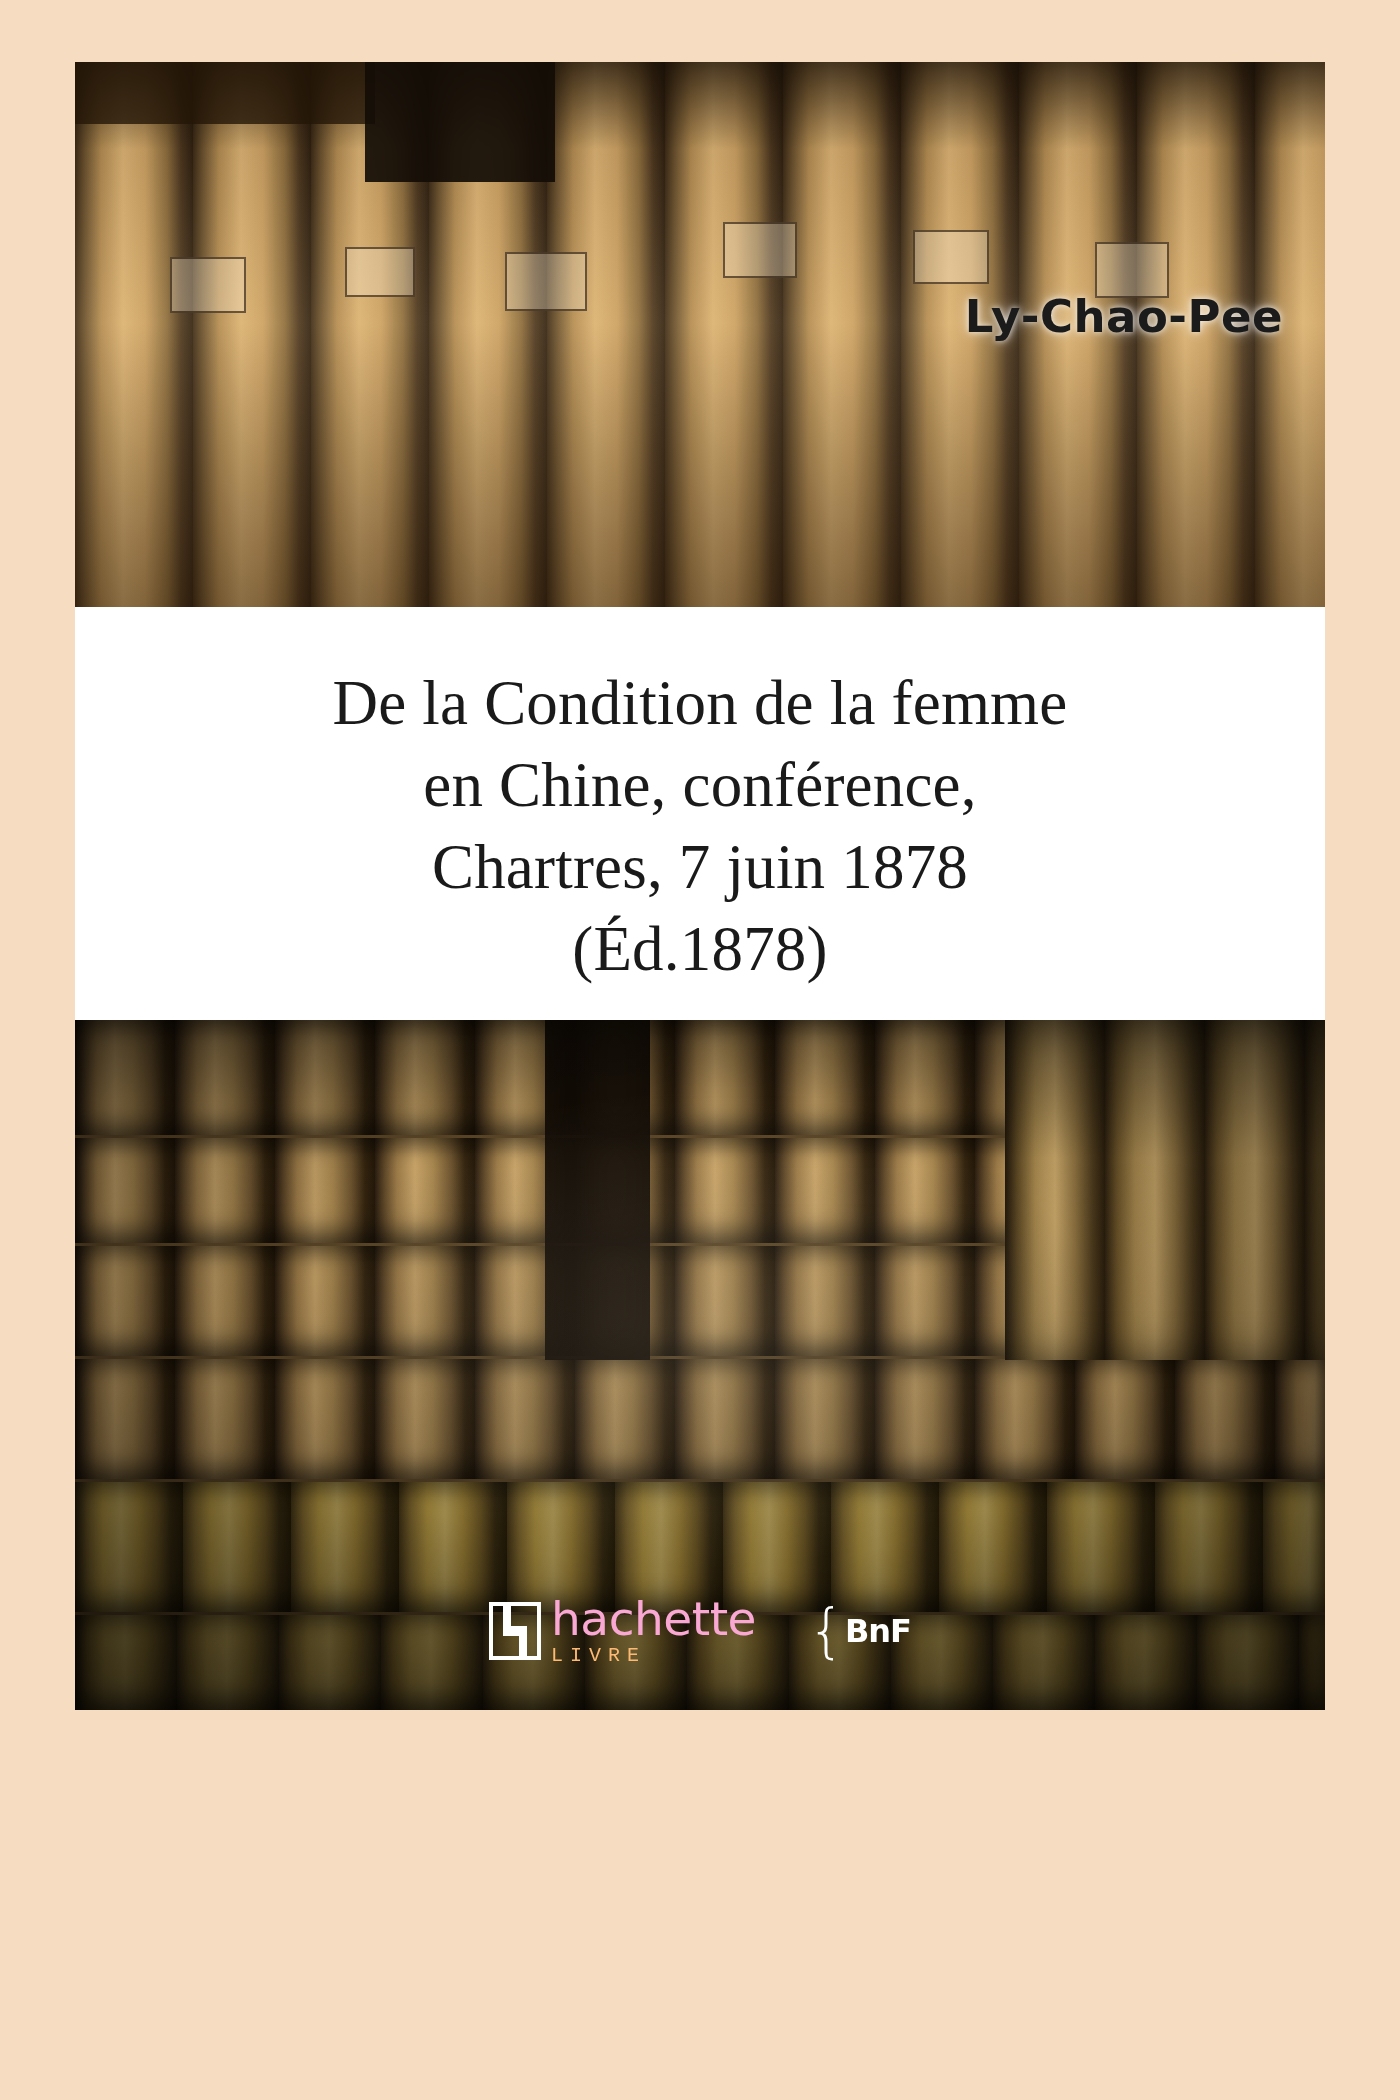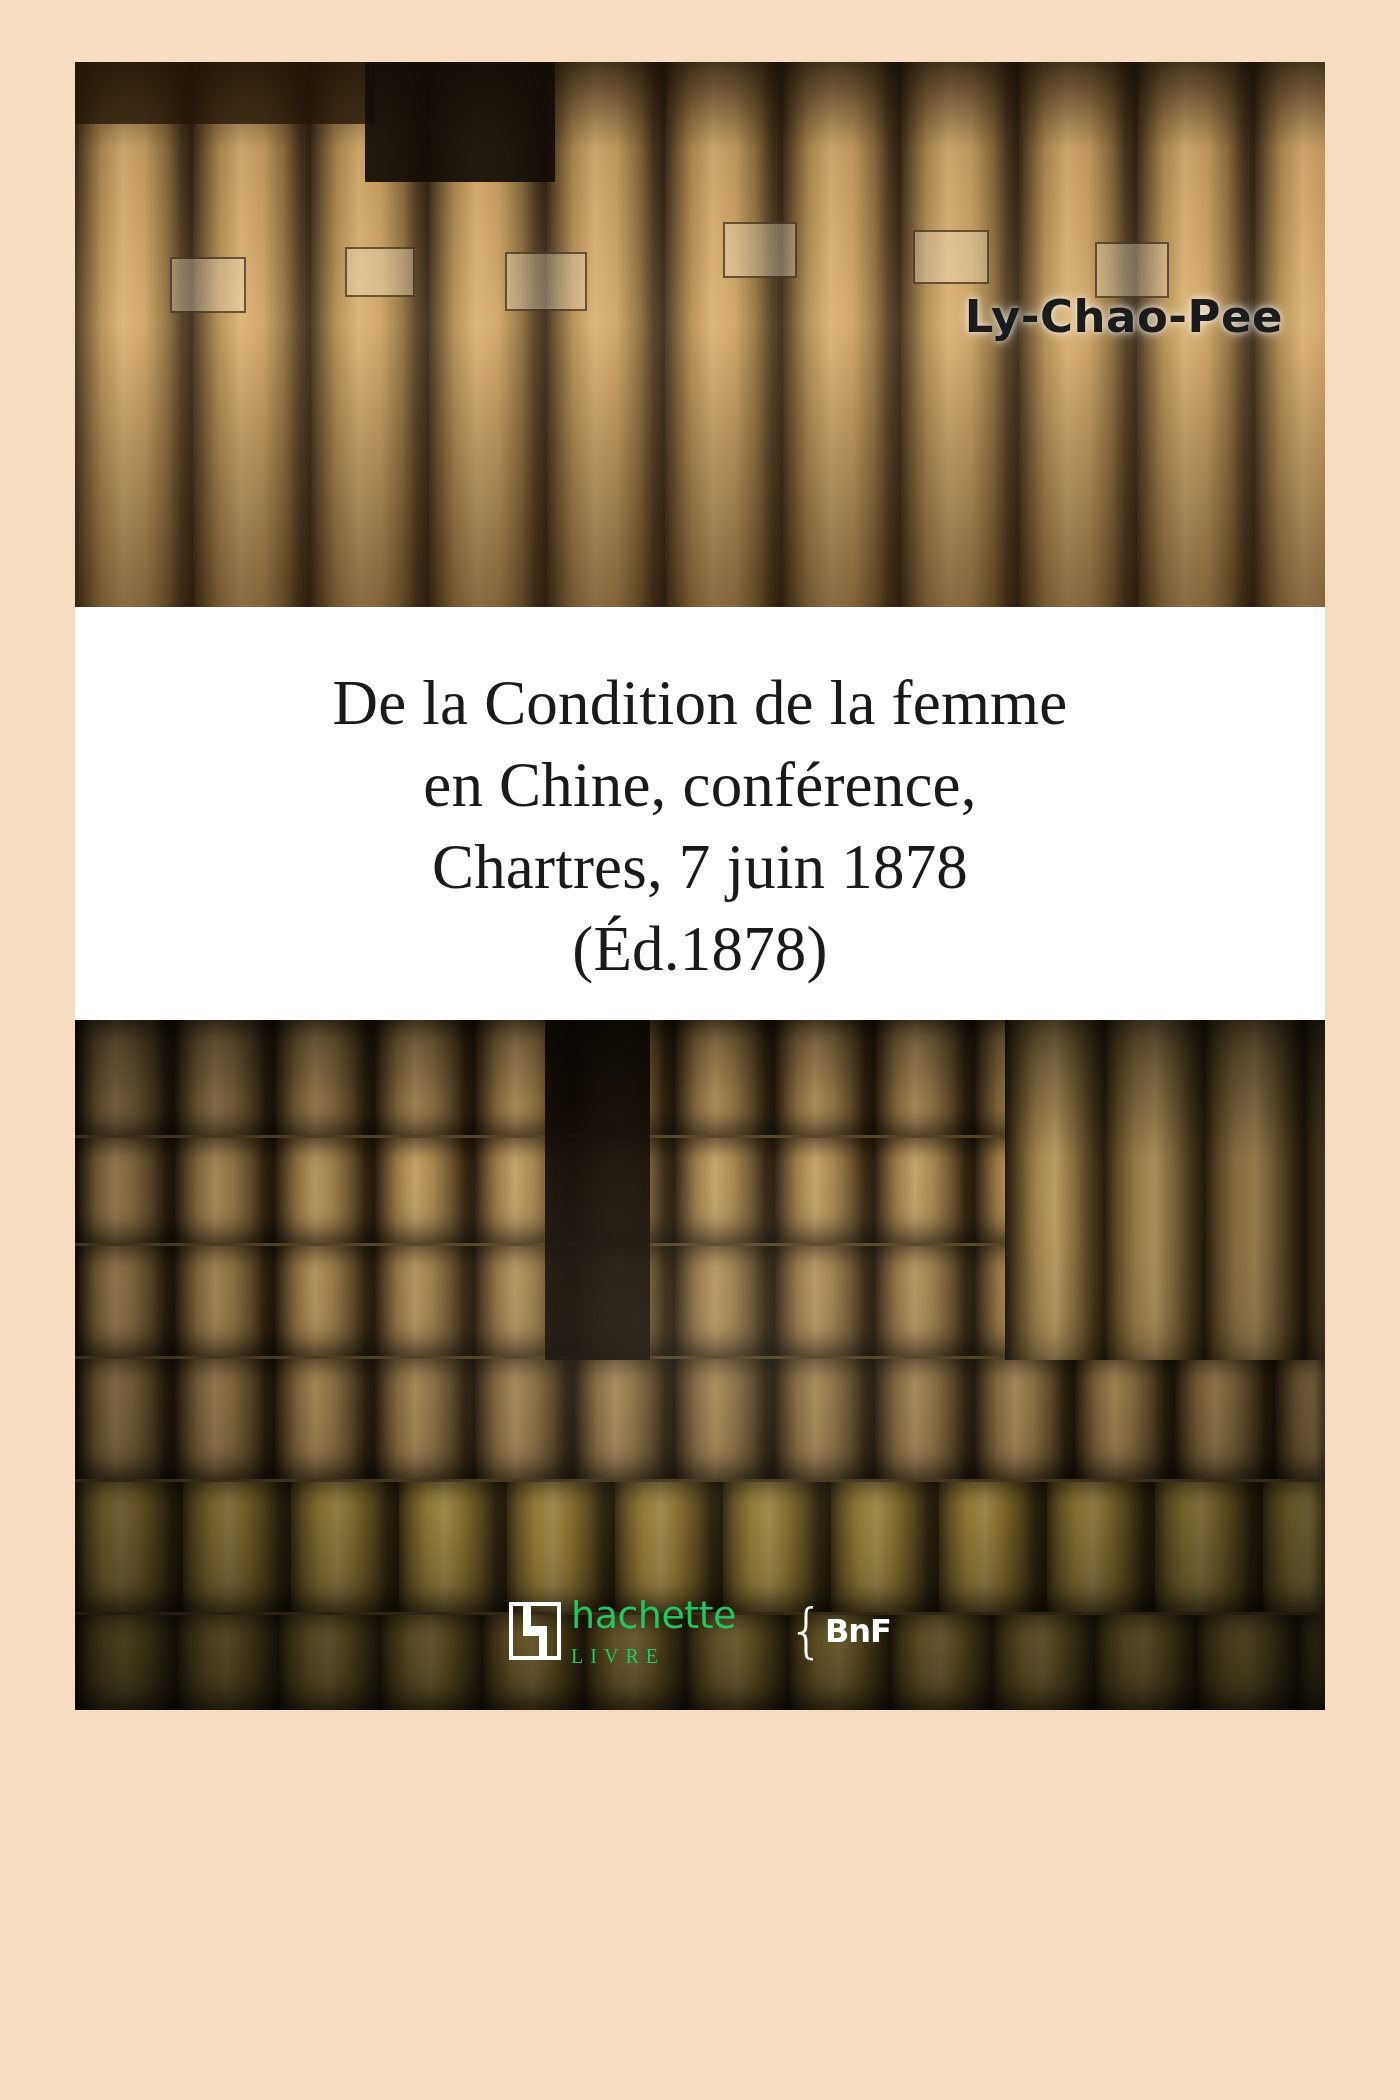--- a/index.html
+++ b/index.html
@@ -212,31 +212,31 @@
     position: relative;
   }
   .hachette-mark svg { display:block; }
   .hachette-text {
     display: flex;
     flex-direction: column;
     line-height: 1;
   }
   .hachette-name {
     font-family: "DejaVu Sans", sans-serif;
-    font-size: 38px;
+    font-size: 47px;
     font-weight: 400;
-    color: #22c55e;
+    color: #f9a8d4;
     letter-spacing: -0.5px;
   }
   .hachette-sub {
-    font-family: Liberation Serif, serif;
+    font-family: Liberation Mono, monospace;
     font-size: 20px;
-    color: #22c55e;
+    color: #fdba74;
     letter-spacing: 7px;
-    margin-top: 12px;
+    margin-top: 4px;
   }
   .bnf {
     display: flex;
     align-items: center;
     color: #ffffff;
     font-family: "DejaVu Sans", sans-serif;
   }
   .bnf-brace {
     font-size: 58px;
     line-height: 1;

